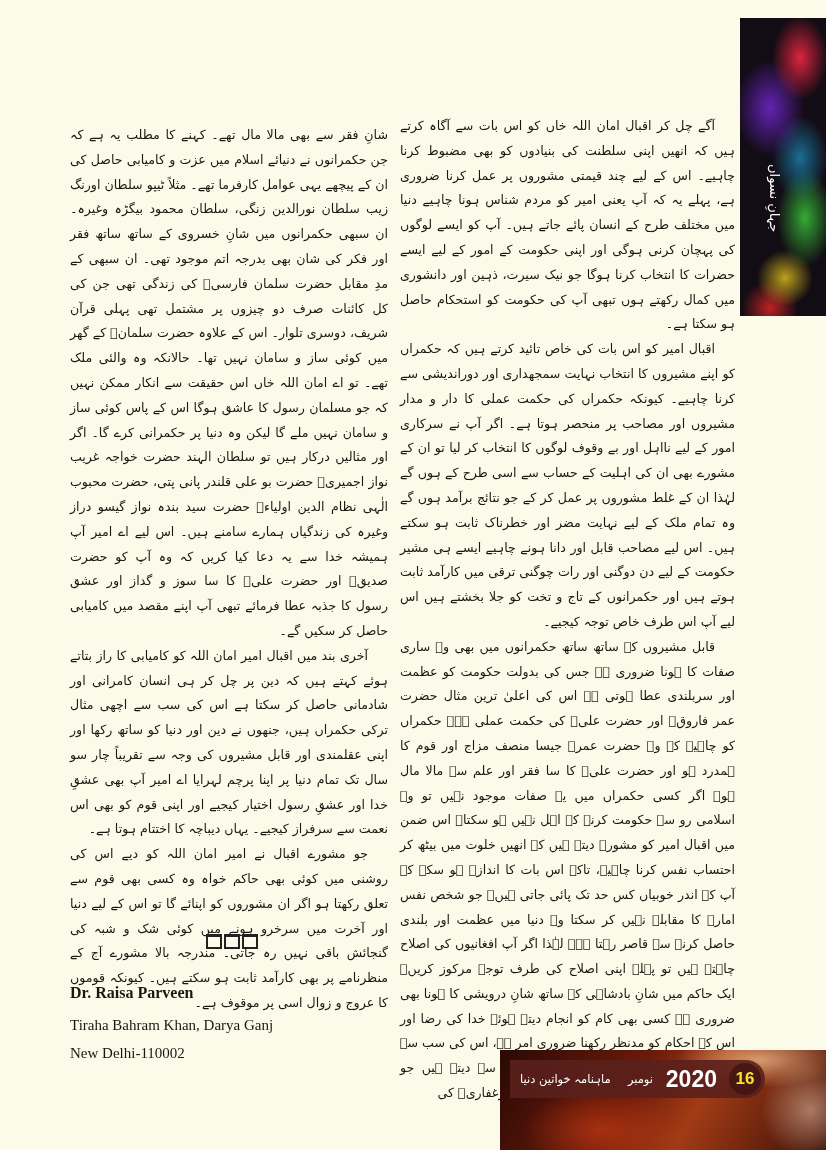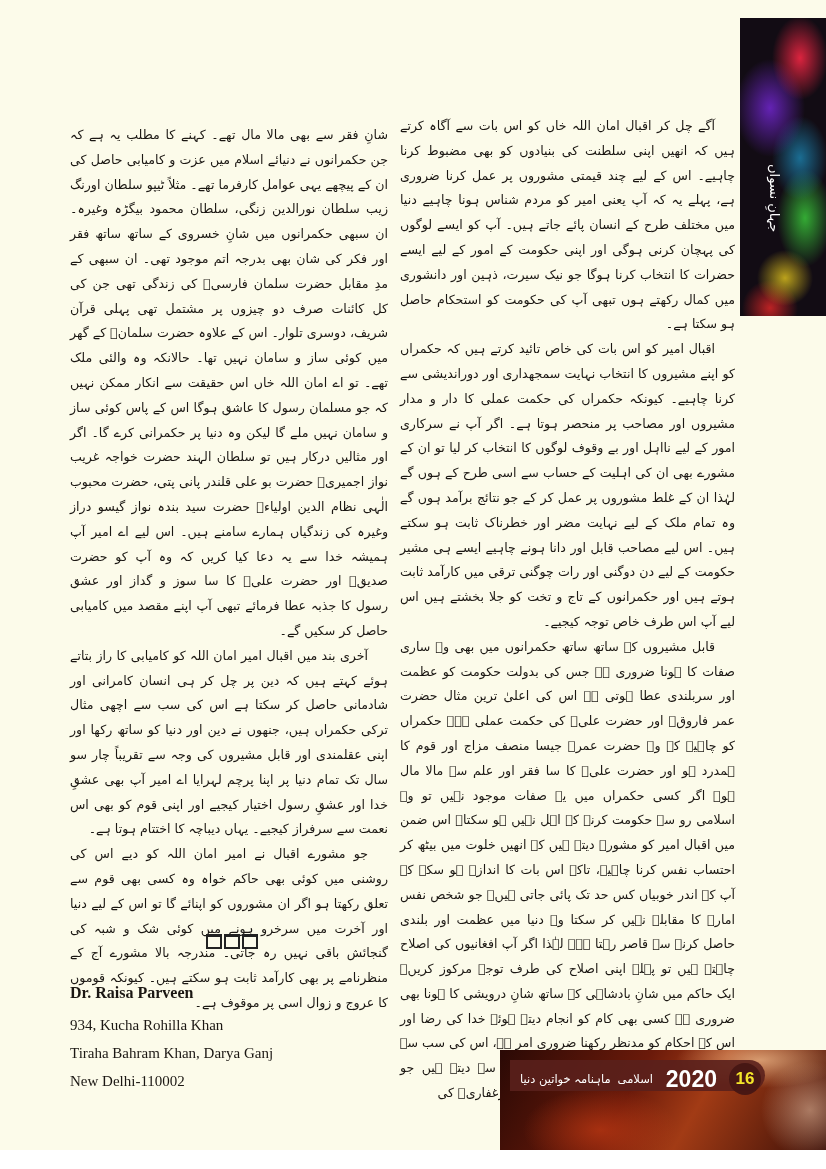--- a/index.html
+++ b/index.html
@@ -26,21 +26,21 @@
   .end-mark span { display:inline-block; width:12px; height:10px; border:2px solid #222; border-top-width:3px; margin:0 1px; }
   .author { position:absolute; left:70px; top:954px; width:300px; color:#1b1713; font-family:Liberation Serif, serif;margin-top:29px; }
   .author .name { font-weight:bold; font-size:16px; line-height:20px; margin-bottom:8px; }
   .author .line { font-size:15px; line-height:28px; }
   .footer-band { position:absolute; left:500px; top:1050px; width:326px; height:100px;
     background:
       radial-gradient(ellipse 120px 40px at 260px 10px, rgba(255,210,160,0.65), transparent 70%),
       radial-gradient(ellipse 70px 70px at 310px 60px, rgba(240,200,170,0.55), transparent 70%),
       radial-gradient(ellipse 110px 60px at 100px 80px, rgba(200,60,20,0.65), transparent 70%),
       linear-gradient(120deg, #2a0905 0%, #6b1a0a 40%, #a23b15 60%, #3c1008 100%); }
-  .footer-bar { position:absolute; left:10px; top:10px; width:255px; height:31px; background:rgba(90,32,28,0.9);
+  .footer-bar { position:absolute; left:10px; top:10px; width:255px; height:38px; background:rgba(90,32,28,0.9);
     border-radius:0 19px 19px 0; display:flex; align-items:center; direction:ltr; }
   .footer-page { position:absolute; right:4px; top:3px; width:32px; height:32px; border-radius:16px; background:rgba(70,22,20,0.95);
     color:#f4e52a; font-family:"Liberation Sans", sans-serif; font-weight:bold; font-size:17px; line-height:32px; text-align:center; }
   .footer-year { position:absolute; right:48px; top:0; color:#fff; font-family:"Liberation Sans", sans-serif; font-weight:bold; font-size:23px; line-height:38px; }
   .footer-month { position:absolute; right:112px; top:0; color:#fff; font-size:11.5px; line-height:38px; direction:rtl; }
   .footer-mag { position:absolute; left:10px; top:0; color:#fff; font-size:11.5px; line-height:38px; direction:rtl; }
 </style>
 </head>
 <body>
 
@@ -61,27 +61,26 @@
     <p class="indent">آخری بند میں اقبال امیر امان اللہ کو کامیابی کا راز بتاتے ہوئے کہتے ہیں کہ دین پر چل کر ہی انسان کامرانی اور شادمانی حاصل کر سکتا ہے اس کی سب سے اچھی مثال ترکی حکمراں ہیں، جنھوں نے دین اور دنیا کو ساتھ رکھا اور اپنی عقلمندی اور قابل مشیروں کی وجہ سے تقریباً چار سو سال تک تمام دنیا پر اپنا پرچم لہرایا اے امیر آپ بھی عشقِ خدا اور عشقِ رسول اختیار کیجیے اور اپنی قوم کو بھی اس نعمت سے سرفراز کیجیے۔ یہاں دیباچہ کا اختتام ہوتا ہے۔</p>
     <p class="indent">جو مشورے اقبال نے امیر امان اللہ کو دیے اس کی روشنی میں کوئی بھی حاکم خواہ وہ کسی بھی قوم سے تعلق رکھتا ہو اگر ان مشوروں کو اپنائے گا تو اس کے لیے دنیا اور آخرت میں سرخرو ہونے میں کوئی شک و شبہ کی گنجائش باقی نہیں رہ جاتی۔ مندرجہ بالا مشورے آج کے منظرنامے پر بھی کارآمد ثابت ہو سکتے ہیں۔ کیونکہ قوموں کا عروج و زوال اسی پر موقوف ہے۔</p>
   </div>
 
   <div class="end-mark">
     <span></span><span></span><span></span>
   </div>
 
   <div class="author">
     <div class="name">Dr. Raisa Parveen</div>
-    <div class="line">934, Kucha Rohilla Khan</div>
     <div class="line">Tiraha Bahram Khan, Darya Ganj</div>
     <div class="line">New Delhi-110002</div>
   </div>
 
   <div class="footer-band">
     <div class="footer-bar">
       <span class="footer-mag">ماہنامہ خواتین دنیا</span>
-      <span class="footer-month">اسلامی</span>
+      <span class="footer-month">نومبر</span>
       <span class="footer-year">2020</span>
       <span class="footer-page">16</span>
     </div>
   </div>
 
 </div>
 
 </body></html>

